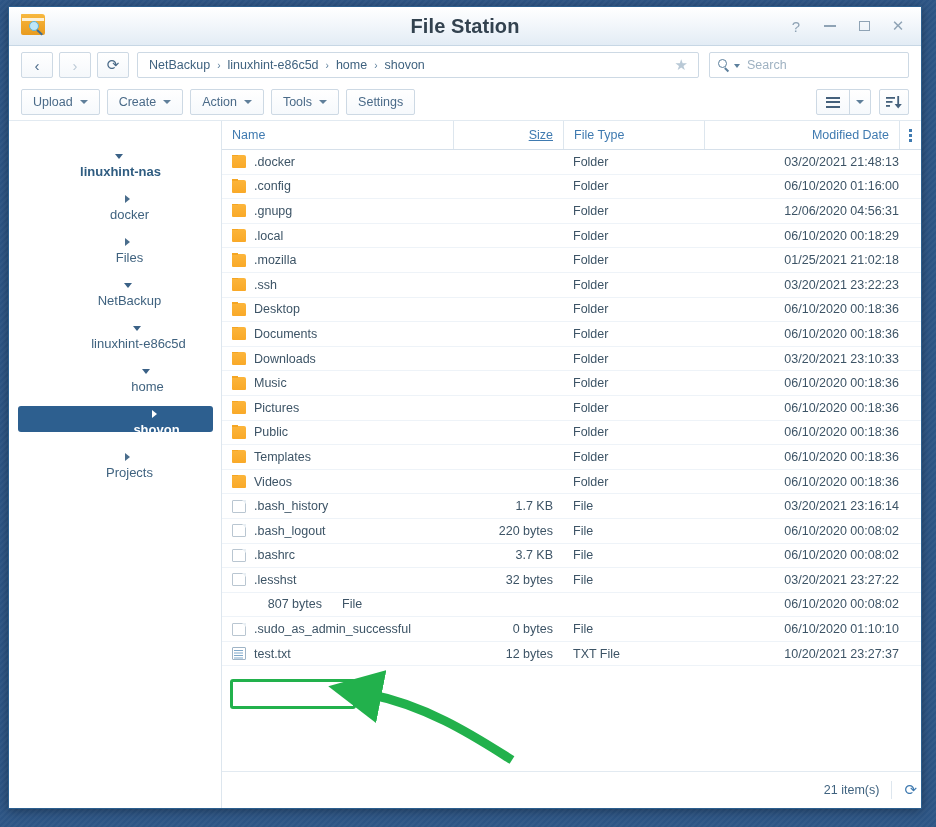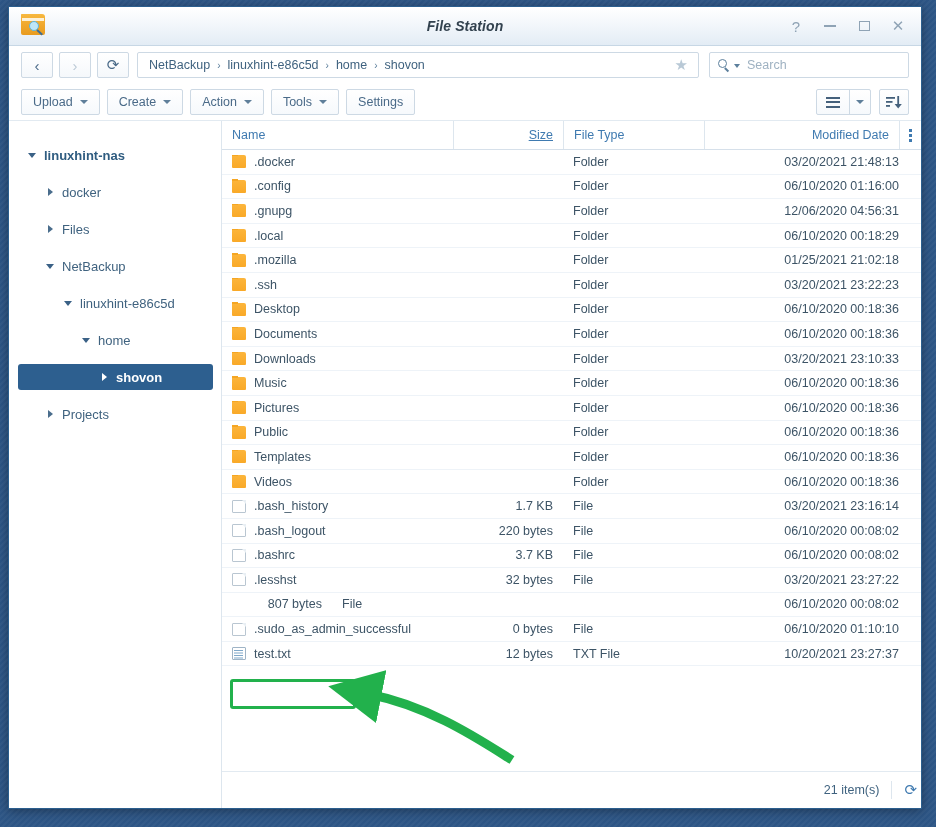--- a/index.html
+++ b/index.html
@@ -71,25 +71,24 @@
   .mag-handle {
     position: absolute; left: 16px; top: 15px;
     width: 7px; height: 2.2px;
     background: #3d6d96;
     transform: rotate(42deg);
     transform-origin: left center;
   }
   #window-title {
     width: 100%;
     text-align: center;
-    font-size: 14px;
+    font-size: 20px;
     font-weight: bold;
     color: #33424f;
     letter-spacing: 0.1px;
-    font-style: italic;
   }
   #window-controls {
     position: absolute;
     right: 6px; top: 0;
     height: 38px;
     display: flex;
     align-items: center;
   }
   .win-ctl {
     width: 34px; height: 34px;
@@ -298,23 +297,24 @@
     background: #fff;
   }
   .tree-row {
     height: 26px;
     display: flex;
     align-items: center;
     font-size: 13px;
     color: #3f627f;
     cursor: default;
     border-radius: 3px;
-    margin: 11px 8px 1px 9px;
+    margin: 17px 8px 1px 9px;
     padding-left: 6px;
     box-sizing: border-box;
+    flex-direction: column;
   }
   .tree-row.selected {
     background: #2d5f8f;
     color: #ffffff;
     font-weight: bold;
   }
   .tree-row.root { font-weight: bold; color: #2f5c80; }
   .tw {
     width: 16px;
     flex: 0 0 16px;

